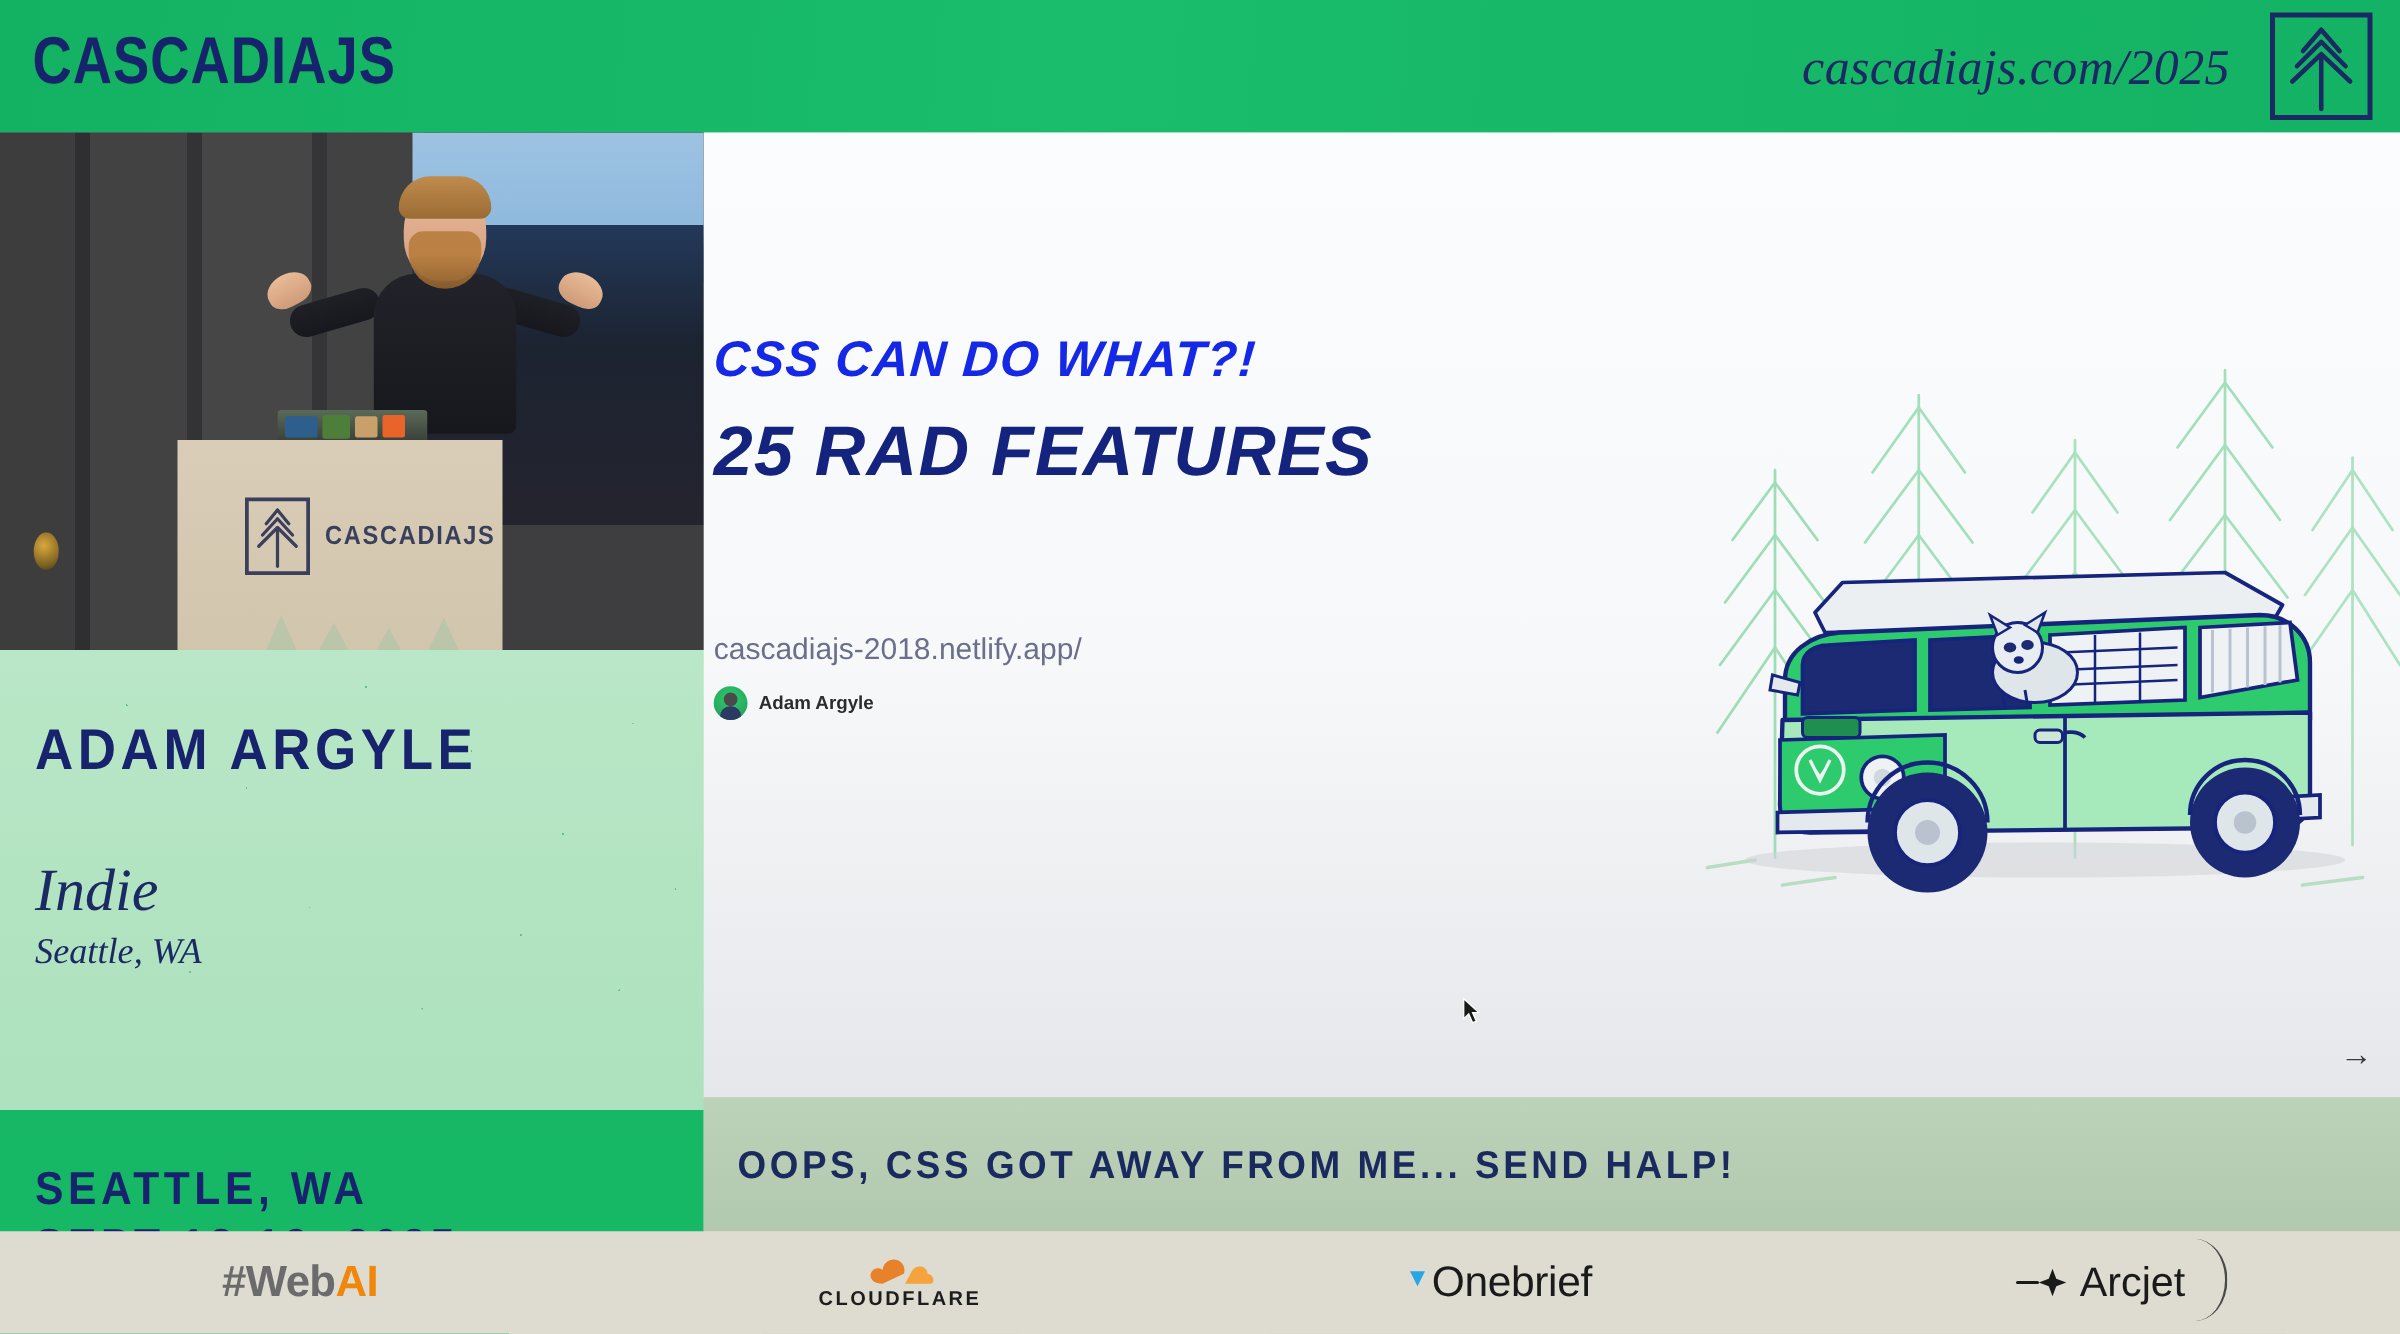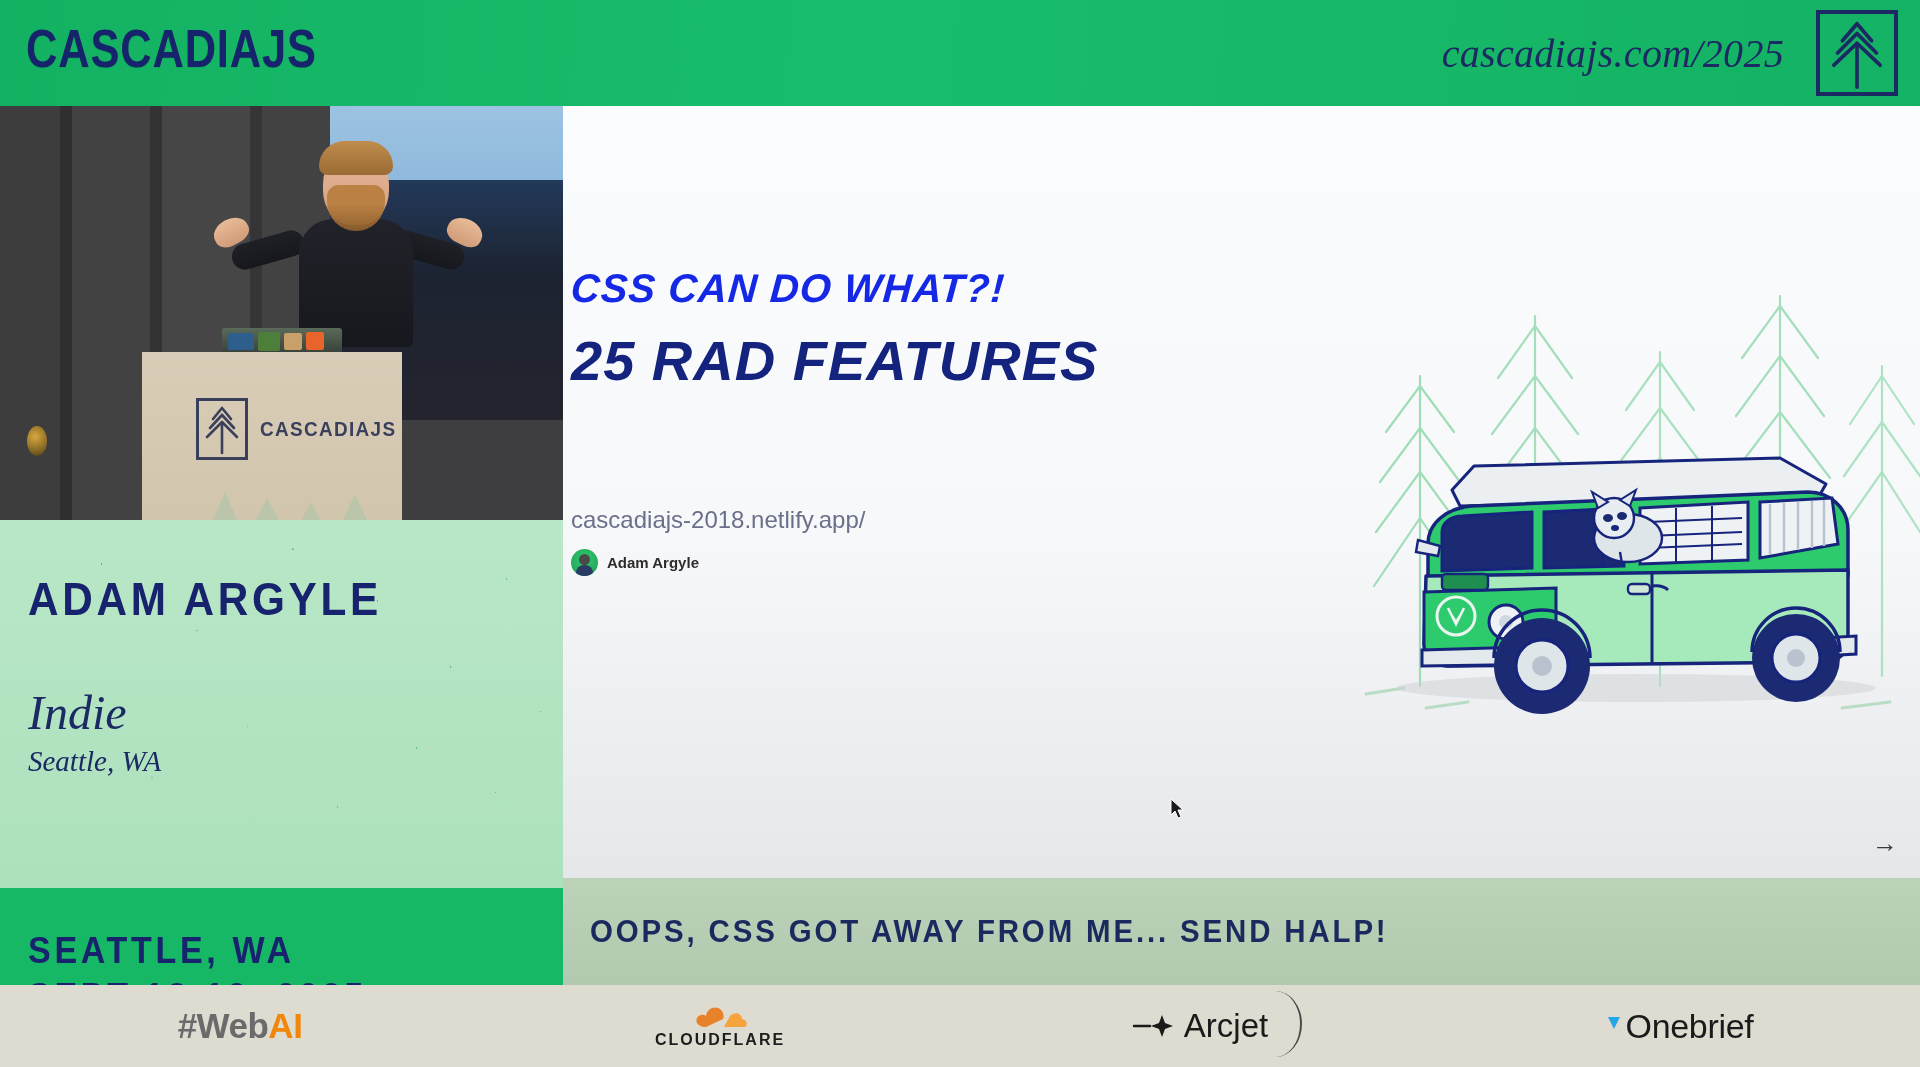--- a/index.html
+++ b/index.html
@@ -551,42 +551,42 @@
             <path d="M14 24 C6 24 3 19 5 15 C7 11 12 11 14 13 C15 5 24 2 29 7 C32 10 32 14 31 16 L14 24 Z" fill="#e8822a"></path>
             <path d="M32 24 L52 24 C56 24 56 17 50 16 C50 10 42 8 38 13 L32 24 Z" fill="#f5a33c"></path>
           </svg>
         </div>
         <div class="sp-cf-text">CLOUDFLARE</div>
       </div>
     </div>
 
 
     <div class="sponsor">
+      <div class="sp-ob">
+        <div class="sp-ob-mark">
+          <svg viewBox="0 0 16 22" aria-hidden="true">
+            <path d="M2 2 L14 2 L8 14 Z" fill="#25a6e8"></path>
+          </svg>
+        </div>
+        <div class="sp-ob-text">Onebrief</div>
+      </div>
+    </div>
+
+    <div class="sponsor">
       <div class="sp-arcjet">
         <div class="sp-arcjet-mark">
           <svg viewBox="0 0 46 26" aria-hidden="true">
             <path d="M2 13 L18 13" stroke="#1a1a1a" stroke-width="2.4" stroke-linecap="round"></path>
             <path d="M30 2 L33 10 L41 13 L33 16 L30 24 L27 16 L19 13 L27 10 Z" fill="#1a1a1a"></path>
           </svg>
         </div>
         <div class="sp-arcjet-text">Arcjet</div>
         <div class="sp-arcjet-arc"></div>
       </div>
     </div>
-
-    <div class="sponsor">
-      <div class="sp-ob">
-        <div class="sp-ob-mark">
-          <svg viewBox="0 0 16 22" aria-hidden="true">
-            <path d="M2 2 L14 2 L8 14 Z" fill="#25a6e8"></path>
-          </svg>
-        </div>
-        <div class="sp-ob-text">Onebrief</div>
-      </div>
-    </div>
   </div>
 
   <div class="cursor">
     <svg viewBox="0 0 16 22" aria-hidden="true">
       <path d="M1 1 L1 17 L5 13 L8 20 L11 19 L8 12 L13 12 Z" fill="#1a1a1a" stroke="#fff" stroke-width="1"></path>
     </svg>
   </div>
 
 </div>
 

